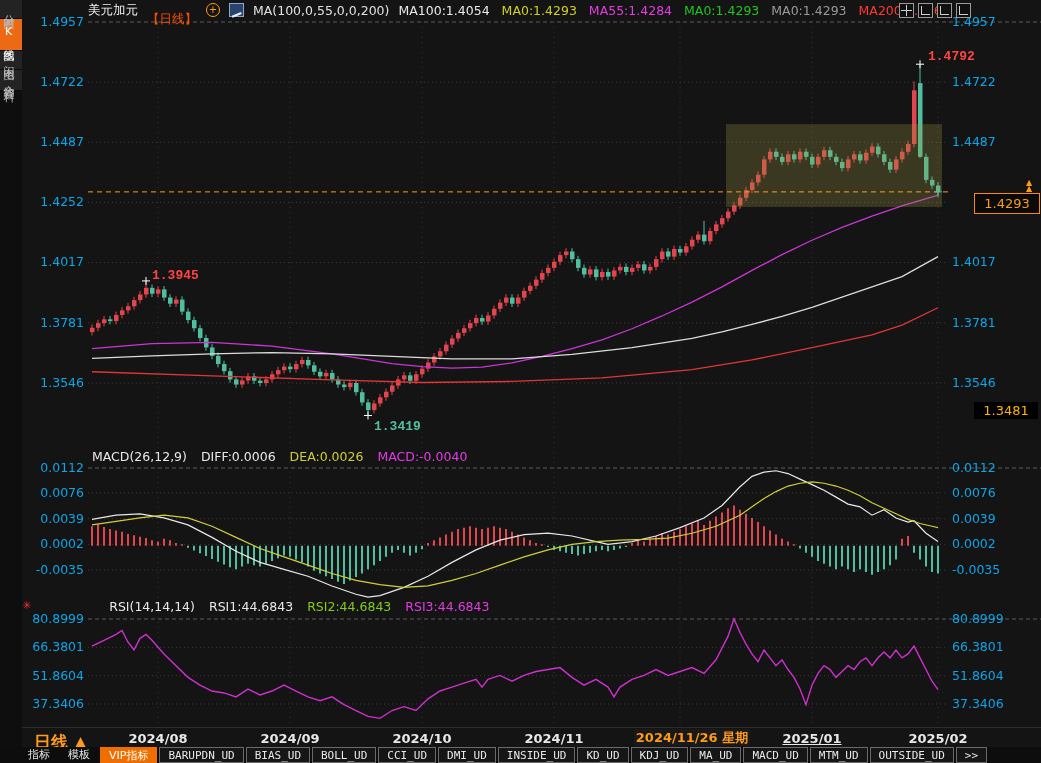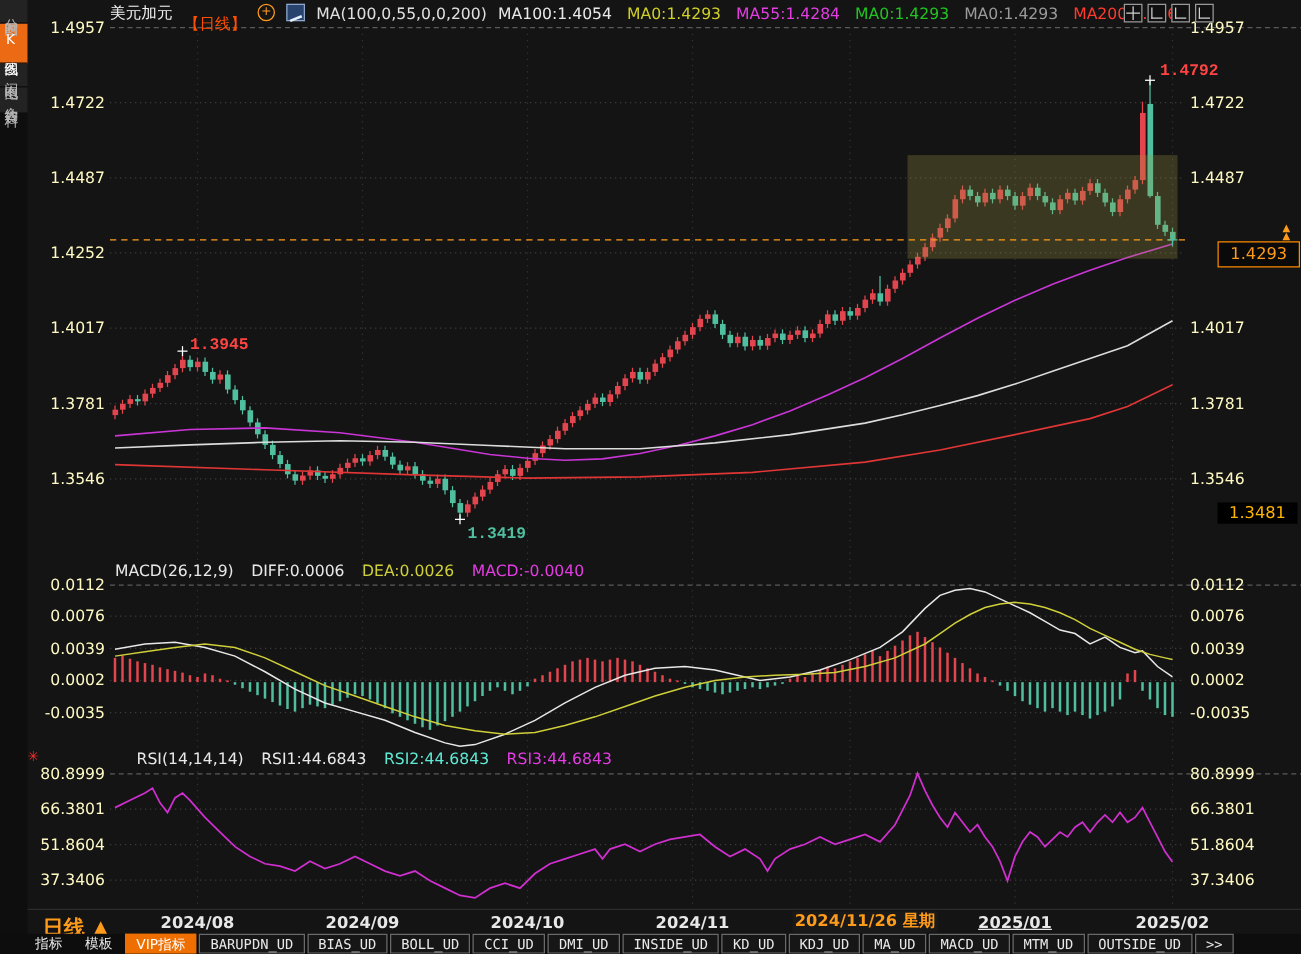--- a/index.html
+++ b/index.html
@@ -1,19 +1,19 @@
 <!DOCTYPE html>
 <html><head>
 <meta charset="utf-8">
 <style>
   html,body{margin:0;padding:0;background:#131313;}
   #stage{position:relative;width:1041px;height:763px;background:#141414;overflow:hidden;
          font-family:"DejaVu Sans",sans-serif;color:#dfe3e8;}
   #chart-svg{position:absolute;left:0;top:0;z-index:1;}
-  .lbl{position:absolute;font-size:12.5px;color:#fef9c3;z-index:3;white-space:nowrap;}
+  .lbl{position:absolute;font-size:12.5px;color:#0ea5e9;z-index:3;white-space:nowrap;}
   .lbl.left{width:56px;text-align:right;left:28px;}
   .lbl.right{left:952px;text-align:left;}
   
   #sidebar{position:absolute;left:0;top:0;width:22px;height:763px;background:#0e0e0e;z-index:5;}
   .side-item{width:22px;text-align:center;font-size:11px;color:#b9b9b9;background:#232323;
              border-bottom:1px solid #0a0a0a;padding:6px 0;writing-mode:vertical-lr;text-orientation:upright;
              letter-spacing:2px;margin:0 auto;cursor:pointer;}
   .side-item.active{background:#ed6a15;color:#fff;}
   
   #hdr{position:absolute;left:88px;top:2px;height:16px;z-index:4;display:flex;align-items:center;gap:9px;
@@ -588,21 +588,21 @@
     <span style="color:#e8e8e8">MACD(26,12,9)</span>
     <span style="color:#e8e8e8">DIFF:0.0006</span>
     <span style="color:#cfcf3a">DEA:0.0026</span>
     <span style="color:#e23ce2">MACD:-0.0040</span>
   </div>
 
   <div class="panel-hdr" style="left:22px;top:599px;">
     <span class="rsi-ico">✳</span>
     <span style="color:#e8e8e8;margin-left:60px;">RSI(14,14,14)</span>
     <span style="color:#e8e8e8">RSI1:44.6843</span>
-    <span style="color:#5eead4">RSI2:44.6843</span>
+    <span style="color:#84cc16">RSI2:44.6843</span>
     <span style="color:#e23ce2">RSI3:44.6843</span>
   </div>
 
   <div class="ann" style="left:928px;top:49px;color:#ff4444;">1.4792</div>
   <div class="ann" style="left:152px;top:268px;color:#ff4444;">1.3945</div>
   <div class="ann" style="left:374px;top:419px;color:#4fbfa0;">1.3419</div>
   <div id="tag-cur" class="tagbox">1.4293</div>
   <div id="tag-low" class="tagbox">1.3481</div>
   <div id="tag-arrow">▲<br>▲</div>
 

